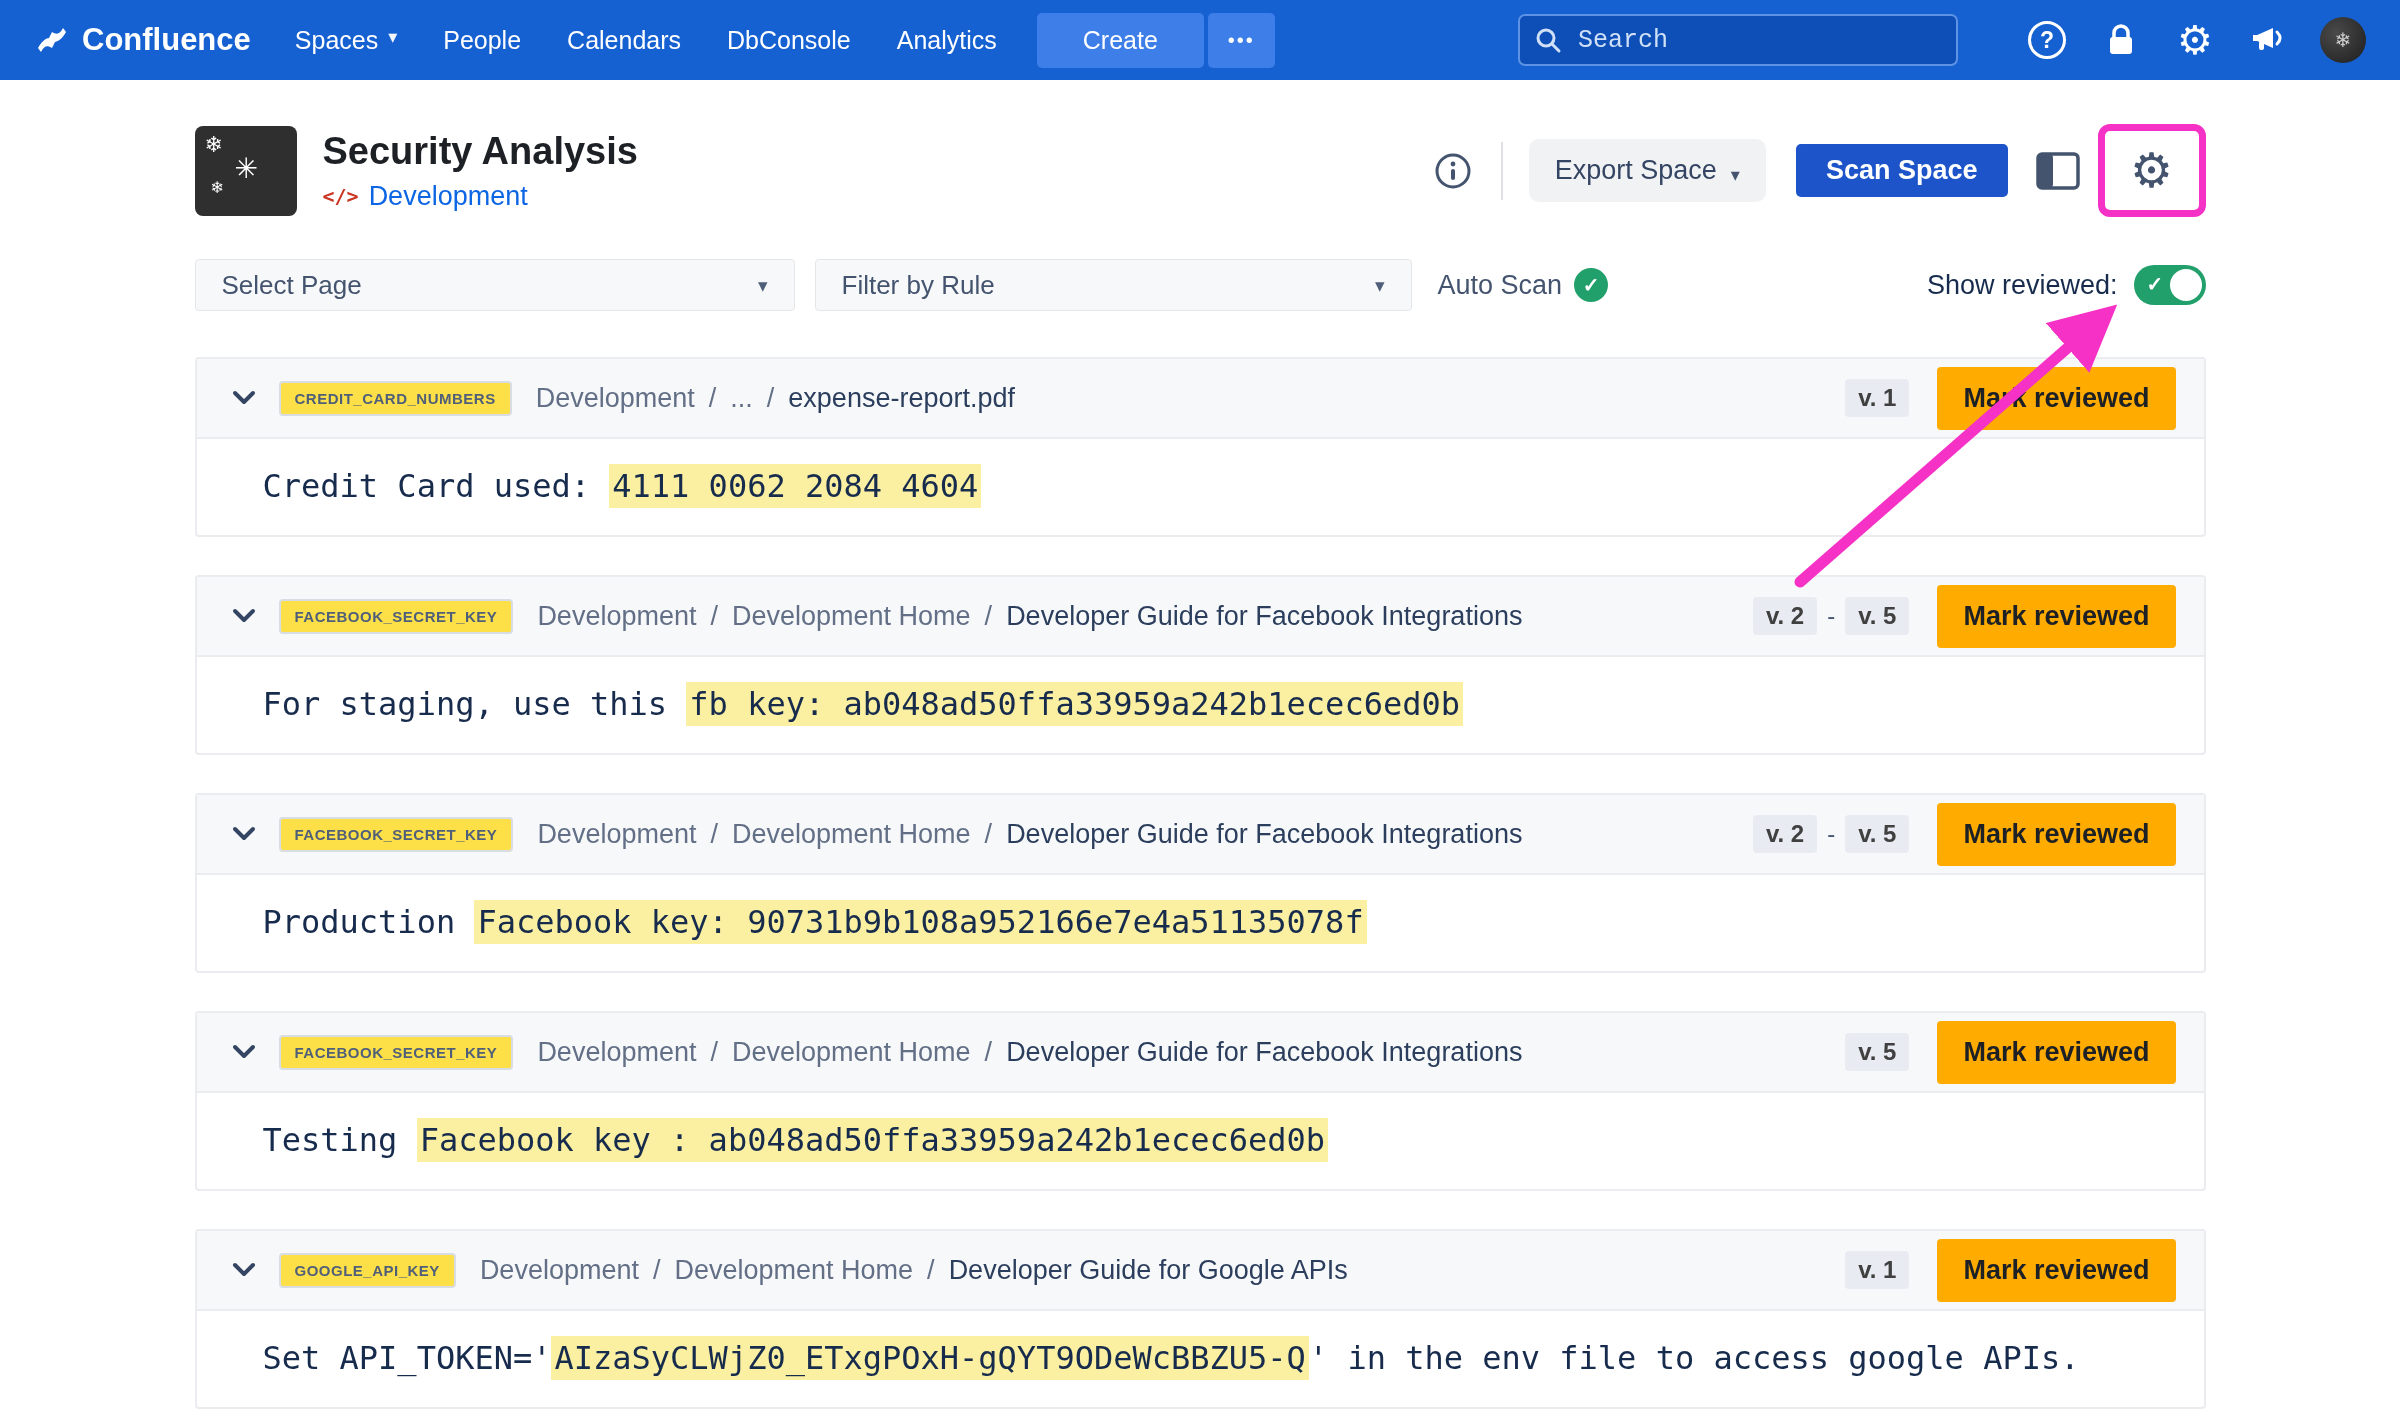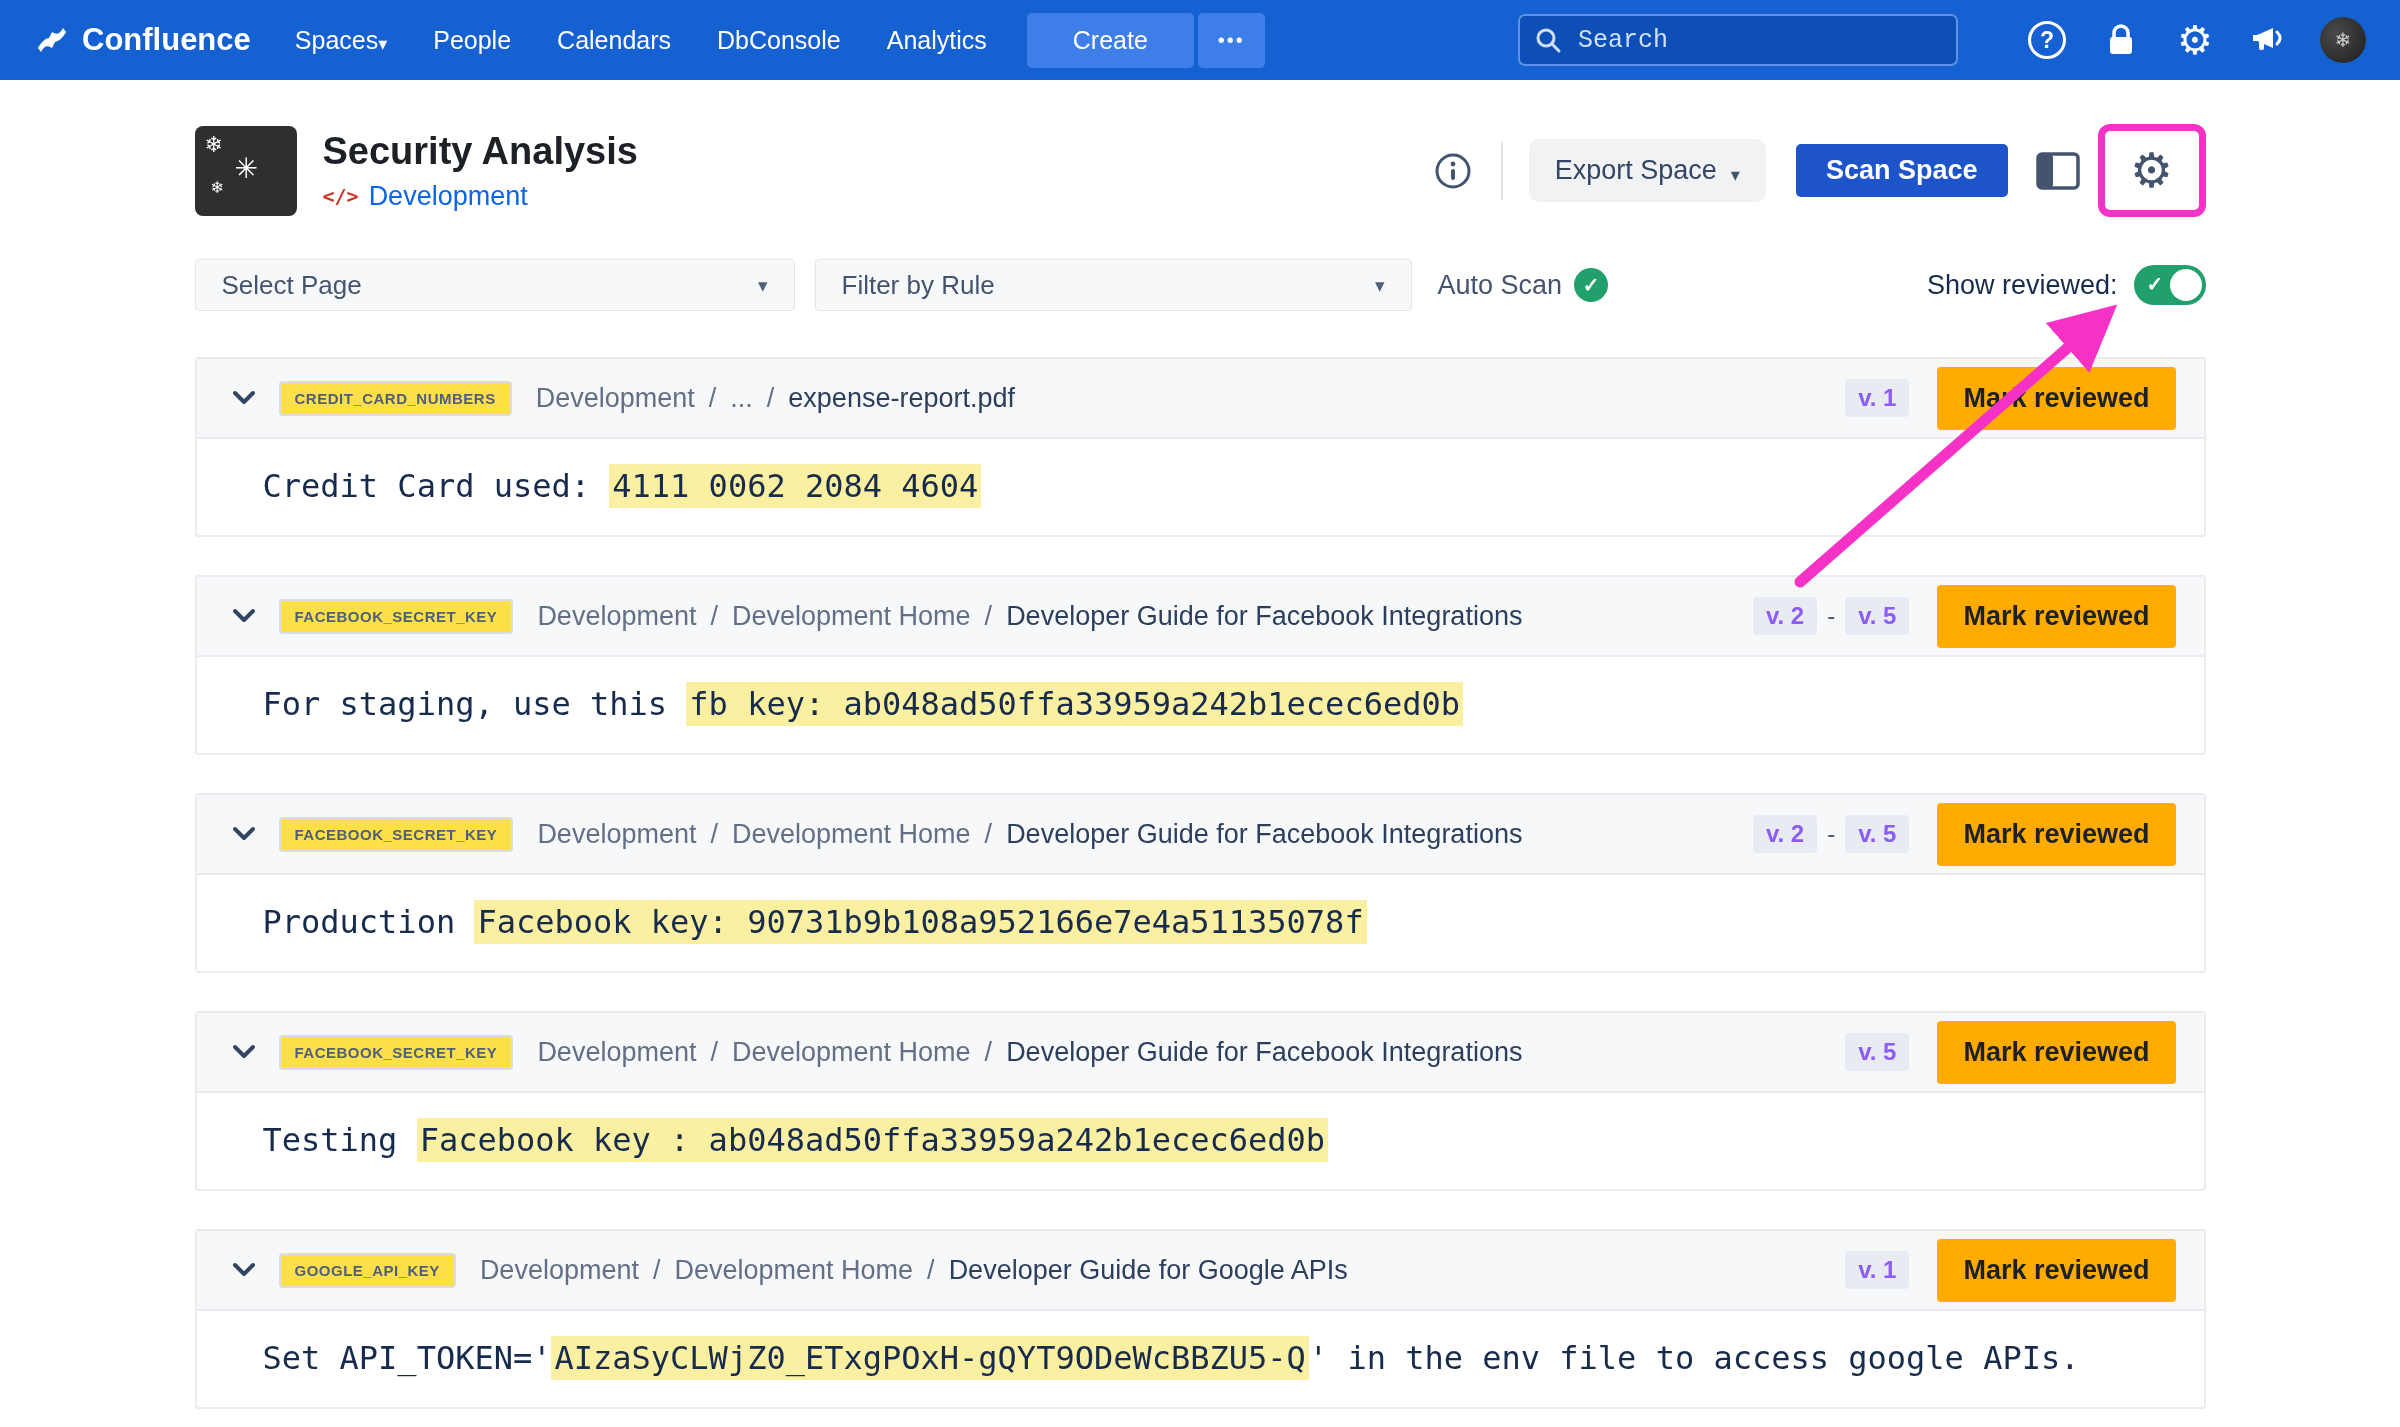--- a/index.html
+++ b/index.html
@@ -6,21 +6,21 @@
   html, body { width: 2400px; height: 1427px; overflow: hidden; background: #fff;
     font-family: "Liberation Sans", sans-serif; color: #172B4D; }
   body { position: relative; }
 
   
   .topnav { height: 80px; background: #1661D2; display: flex; align-items: center; padding: 0 34px; }
   .brand { display: flex; align-items: center; gap: 12px; color: #fff; }
   .brand-logo { width: 36px; height: 36px; }
   .brand-name { font-size: 31px; font-weight: 700; color: #fff; }
   .nav-links { display: flex; align-items: center; margin-left: 44px; gap: 46px; }
-  .nav-link { color: #fff; font-size: 25px; text-decoration: none; display: flex; align-items: flex-end; gap: 0; cursor: pointer; }
+  .nav-link { color: #fff; font-size: 25px; text-decoration: none; display: flex; align-items: flex-start; gap: 10px; cursor: pointer; }
   .nav-chevron { font-size: 18px; opacity: .95; }
   .create-wrap { display: flex; margin-left: 40px; gap: 4px; }
   .create-btn { background: #3E7EE8; color: #fff; font-size: 25px; font-weight: 500; border: none; border-radius: 5px; padding: 13px 46px; cursor: pointer; }
   .more-btn { background: #3E7EE8; color: #fff; font-size: 20px; border: none; border-radius: 5px; padding: 13px 20px; letter-spacing: 2px; cursor: pointer; }
   .search-wrap { margin-left: auto; margin-right: 66px; position: relative; }
   .search-input { width: 440px; height: 52px; background: #0D4FB6; border: 2px solid #5D92E6; border-radius: 7px;
     color: #fff; font-size: 25px; padding: 0 18px 0 58px; outline: none; font-family: Liberation Mono, monospace; }
   .search-input::placeholder { color: #CFE0F7; }
   .search-icon { position: absolute; left: 16px; top: 12px; width: 28px; height: 28px; }
   .nav-icons { display: flex; align-items: center; gap: 28px; }
@@ -83,21 +83,21 @@
   .card-header { display: flex; align-items: center; height: 80px; background: #F7F8F9; border-bottom: 2px solid #EBECF0; padding: 0 28px 0 30px; }
   .collapse-btn { width: 34px; height: 34px; display: flex; align-items: center; justify-content: center; cursor: pointer; flex: none; }
   .rule-badge { margin-left: 18px; background: #fde047; border: 2px solid #D8DCE3; border-radius: 4px; padding: 7px 14px;
     font-size: 15px; font-weight: 700; letter-spacing: .5px; color: #505F79; white-space: nowrap; }
   .breadcrumb { margin-left: 24px; display: flex; align-items: center; gap: 14px; font-size: 27px; white-space: nowrap; overflow: hidden; }
   .crumb { color: #626F86; cursor: pointer; }
   .crumb.last { color: #2C3E5D; font-weight: 500; }
   .crumb-sep { color: #626F86; }
   .header-right { margin-left: auto; display: flex; align-items: center; gap: 14px; flex: none; }
   .version-badges { display: flex; align-items: center; gap: 10px; }
-  .version-pill { background: #E9EBF2; color: #8b5cf6; font-size: 24px; font-weight: 700; border-radius: 4px; padding: 5px 13px; cursor: pointer; }
+  .version-pill { background: #E9EBF2; color: #404040; font-size: 24px; font-weight: 700; border-radius: 4px; padding: 5px 13px; cursor: pointer; }
   .version-dash { color: #44546F; font-size: 24px; }
   .mark-btn { margin-left: 14px; background: #FFAB00; color: #1D2125; border: none; border-radius: 4px; padding: 16px 26px;
     font-size: 27px; font-weight: 700; cursor: pointer; white-space: nowrap; }
   .card-body { padding: 28px 30px 30px 66px; font-family: "DejaVu Sans Mono", monospace; font-size: 32px; color: #172B4D; }
   .hl { background: #FBF0A2; padding: 3px 3px; }
 
   
   .overlay { position: absolute; left: 0; top: 0; pointer-events: none; z-index: 50; }
 </style>
 </head>

